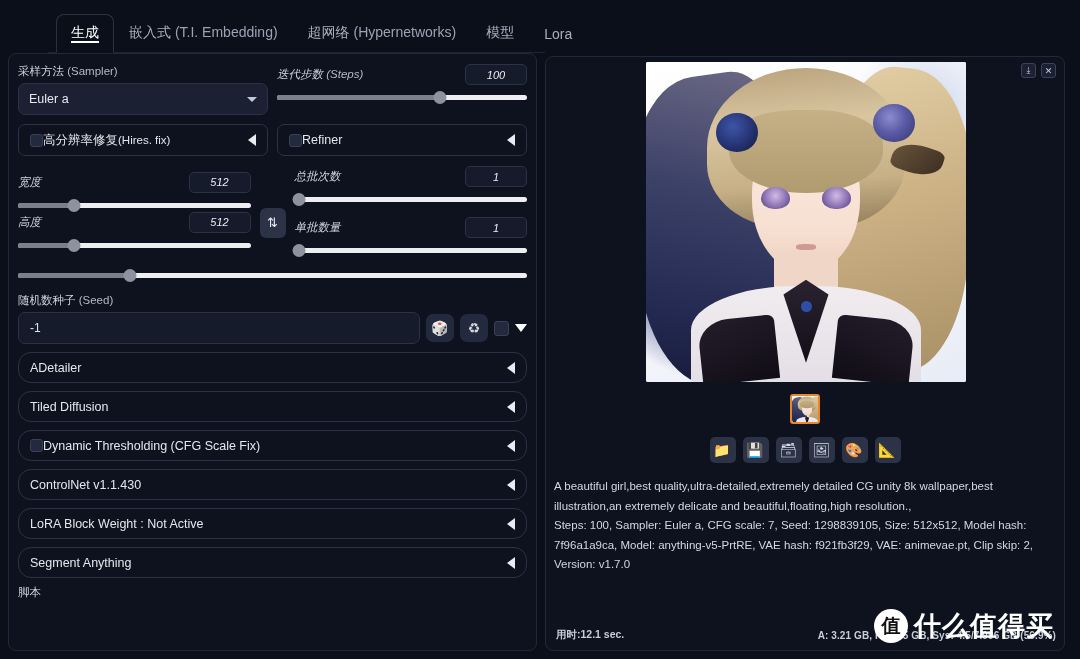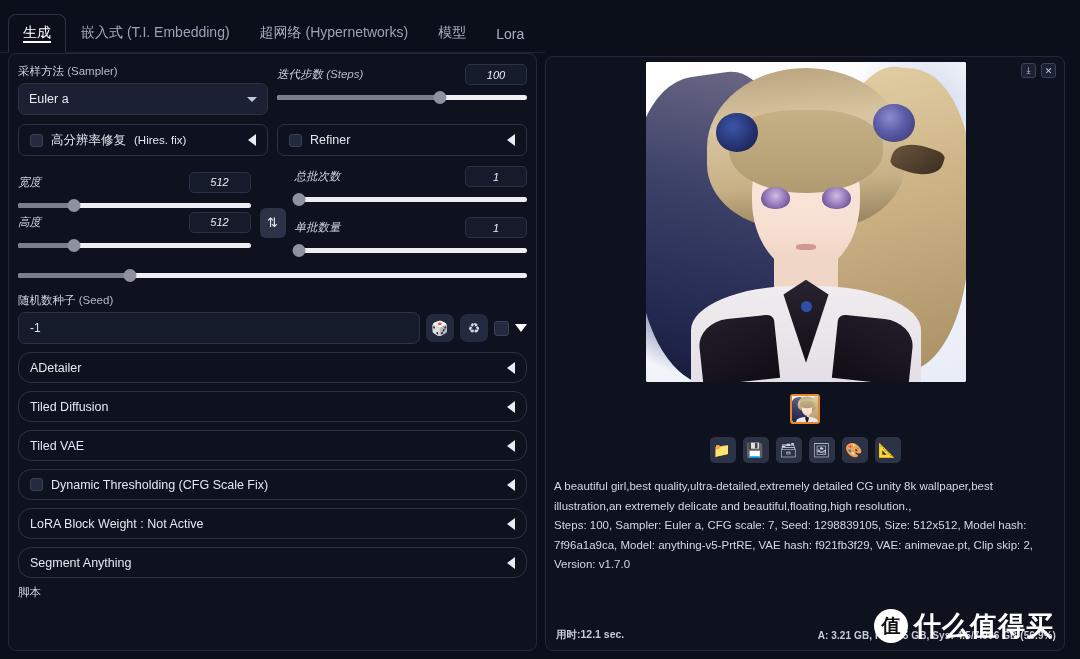--- a/index.html
+++ b/index.html
@@ -6,21 +6,21 @@
   body {
     width: 1080px; height: 659px;
     background: #0b0f19;
     font-family: "Liberation Sans", sans-serif;
     color: #d6dae4;
     overflow: hidden;
   }
   .app { display: flex; width: 1080px; height: 659px; }
 
   
-  .left { width: 545px; height: 659px; position: relative; background: #0b0f19; }
+  .left { width: 545px; height: 659px; position: relative; background: #0b0f19; padding-left: 48px; }
 
   
   .tabbar {
     display: flex; align-items: flex-end;
     height: 53px; padding-left: 8px;
     border-bottom: 1px solid #1e2433;
   }
   .tab {
     font-size: 14px; color: #a8b0c0;
     padding: 9px 14px 10px 14px;
@@ -83,21 +83,21 @@
 
   .sliderhead { display:flex; align-items:center; justify-content:space-between;font-style:italic; }
 
   
   .acc {
     height: 31px; border:1px solid #2b3245; border-radius:13px;
     background:#10162400; display:flex; align-items:center;
     padding: 0 11px; margin-top: 8px; font-size:12.5px; color:#e4e7ee;
     cursor:pointer; justify-content: space-between;
   }
-  .acc-left { display:flex; align-items:center; gap:8px; }
+  .acc-left { display:flex; align-items:center; }
   .caret-l { width:0;height:0;border-top:6px solid transparent;border-bottom:6px solid transparent;border-right:8px solid #e8ebf1; }
   .chk {
     width:13px;height:13px;border-radius:3px;border:1px solid #39415a;background:#232a3d;flex:none;
   }
 
   .toggle-row {
     height: 32px; border:1px solid #2b3245; border-radius:7px;
     display:flex; align-items:center; padding:0 11px;
     font-size:12.5px; color:#e4e7ee; justify-content: space-between; cursor:pointer;
   }
@@ -364,29 +364,29 @@
           <span class="caret-l"></span>
         </div>
         <div class="acc">
           <span class="acc-left">
               <span>Tiled Diffusion</span>
             </span>
           <span class="caret-l"></span>
         </div>
         <div class="acc">
           <span class="acc-left">
-              <span>Tiled VAE</span>
-            </span>
-          <span class="caret-l"></span>
-        </div>
-        <div class="acc">
-          <span class="acc-left">
             <span class="chk"></span>
             <span>Dynamic Thresholding (CFG Scale Fix)</span>
           </span>
+          <span class="caret-l"></span>
+        </div>
+        <div class="acc">
+          <span class="acc-left">
+              <span>ControlNet v1.1.430</span>
+            </span>
           <span class="caret-l"></span>
         </div>
         <div class="acc">
           <span class="acc-left">
               <span>LoRA Block Weight : Not Active</span>
             </span>
           <span class="caret-l"></span>
         </div>
         <div class="acc">
           <span class="acc-left">

